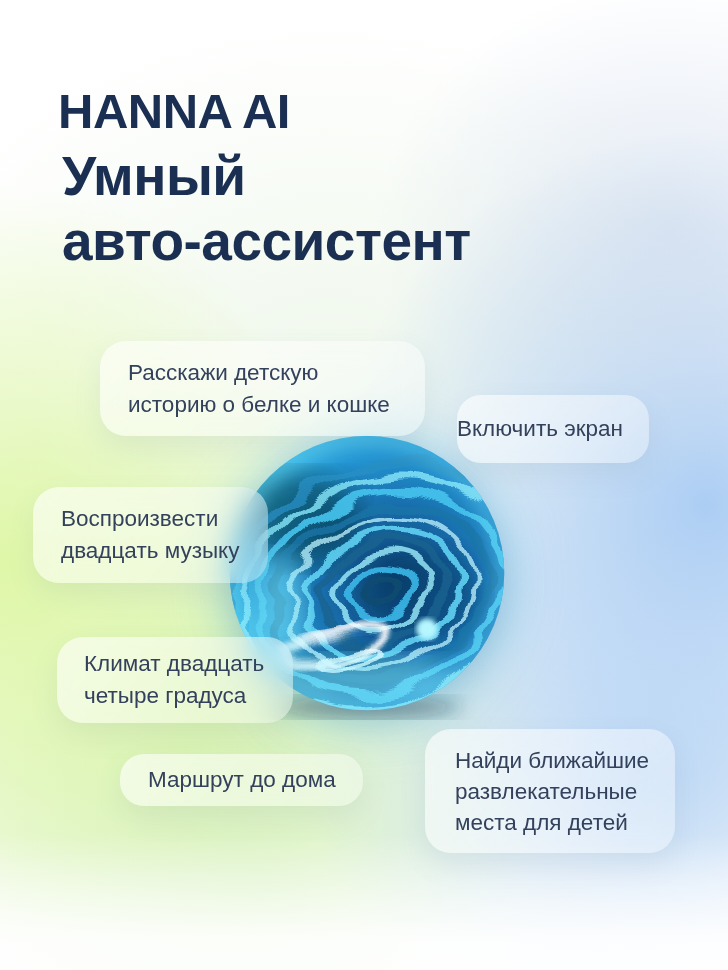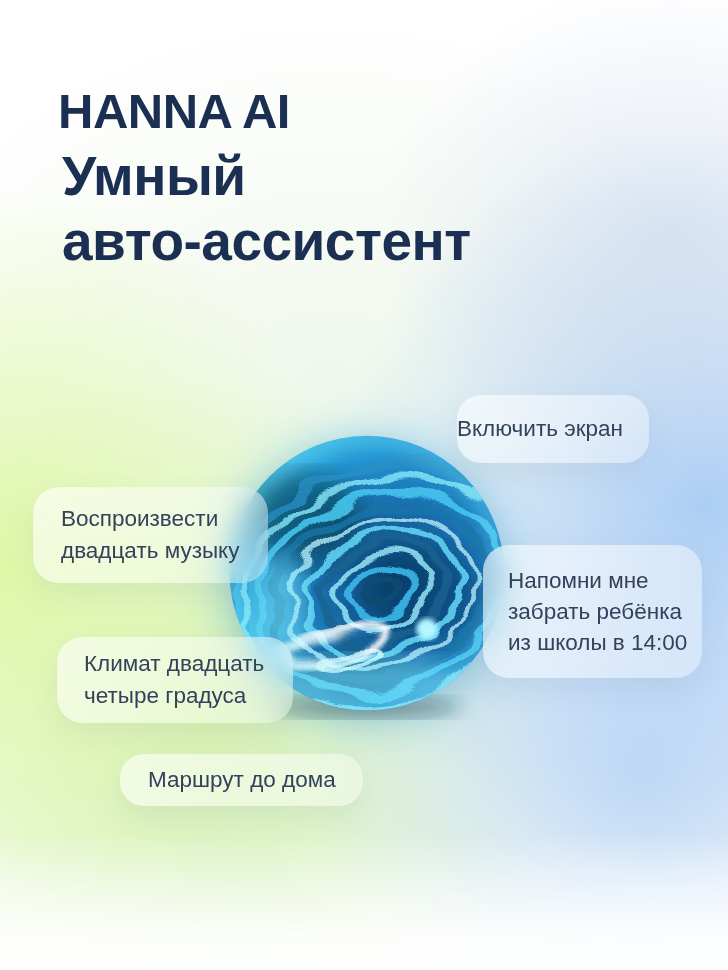--- a/index.html
+++ b/index.html
@@ -120,39 +120,43 @@
         </g>
 
         <circle cx="212" cy="206" r="11" fill="#b5f6ff" filter="url(#blurS)"></circle>
         <ellipse cx="150" cy="258" rx="92" ry="24" fill="rgba(140,240,255,0.45)" filter="url(#blurL)"></ellipse>
         <ellipse cx="60" cy="190" rx="26" ry="60" fill="rgba(130,235,250,0.5)" filter="url(#blurL)"></ellipse>
         <circle cx="150" cy="148" r="139" fill="none" stroke="rgba(150,245,255,0.75)" stroke-width="5" filter="url(#blurM)"></circle>
       </g>
     </svg>
   </div>
 
+  <div class="bubble b-story">
+    <div class="bubble-text">Расскажи детскую
+историю о белке и кошке</div>
+  </div>
 
   <div class="bubble b-screen">
     <div class="bubble-text">Включить экран</div>
   </div>
 
   <div class="bubble b-music">
     <div class="bubble-text">Воспроизвести
 двадцать музыку</div>
   </div>
 
-  <div class="bubble b-remind">
-    <div class="bubble-text">Напомни мне
-забрать ребёнка
-из школы в 14:00</div>
-  </div>
 
   <div class="bubble b-climate">
     <div class="bubble-text">Климат двадцать
 четыре градуса</div>
   </div>
 
   <div class="bubble b-route">
     <div class="bubble-text">Маршрут до дома</div>
   </div>
 
+  <div class="bubble b-places">
+    <div class="bubble-text">Найди ближайшие
+развлекательные
+места для детей</div>
+  </div>
 
 </div>
 
 </body></html>

